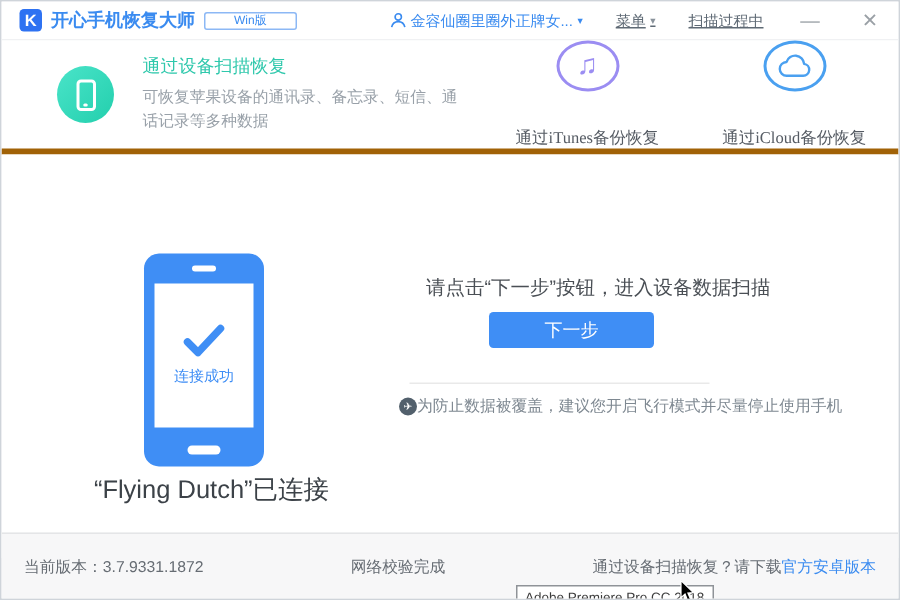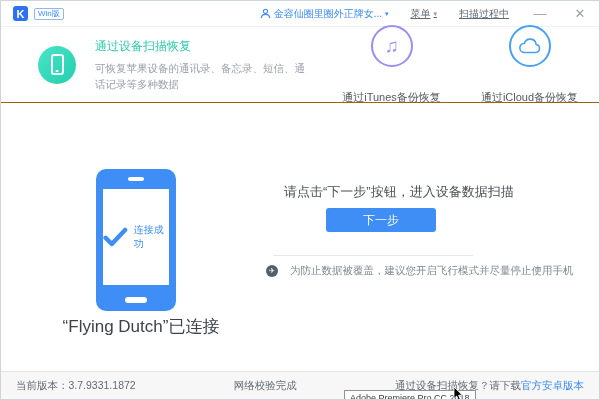--- a/index.html
+++ b/index.html
@@ -4,77 +4,78 @@
 <style>
   * { margin:0; padding:0; box-sizing:border-box; }
   html,body { width:600px; height:400px; }
   body { font-family:"Liberation Sans","DejaVu Sans",sans-serif; overflow:hidden; background:#fff; }
   .window { position:relative; width:600px; height:400px; background:#fff; border:1px solid #cfd4da; overflow:hidden; }
 
   
   .titlebar { height:26px; display:flex; align-items:center; padding:0 10px 0 12px; border-bottom:1px solid #f0f1f3; background:#fff; }
   .logo { width:15px; height:15px; background:#2e72f2; border-radius:3px; color:#fff; font-size:11px; font-weight:bold; display:flex; align-items:center; justify-content:center; }
   .app-title { color:#3a8bf0; font-size:12px; font-weight:bold; margin-left:6px; }
-  .win-badge { margin-left:6px; font-size:8px; color:#3a8bf0; border:1px solid #8cb8f5; border-radius:2px; padding:1px 3px; line-height:1; }
+  .win-badge { margin-left:6px; font-size:8px; color:#3a8bf0; border:1px solid #8cb8f5; border-radius:2px; padding:1px 19px; line-height:1; }
   .tb-right { margin-left:auto; display:flex; align-items:center; gap:22px; }
   .user { display:flex; align-items:center; gap:3px; color:#3a8bf0; font-size:10px; cursor:pointer; }
   .caret { font-size:7px; color:#3a8bf0; }
   .menu-item { color:#5f6a75; font-size:10px; display:flex; align-items:center; gap:3px; cursor:pointer;text-decoration:underline; }
   .menu-item .caret { color:#8a939c; }
   .win-ctl { color:#9aa0a6; font-size:13px; width:18px; text-align:center; cursor:pointer; line-height:1; }
 
   
-  .tabrow { height:76px; display:flex; align-items:center; border-bottom:1px solid #a16207; background:#fff; }
+  .tabrow { height:76px; display:flex; border-bottom:4px solid #a16207; background:#fff;font-family:Liberation Serif, serif; }
   .tab-device { flex:0 0 322px; display:flex; align-items:center; padding-left:37px; gap:19px; }
   .teal-circle { width:38px; height:38px; border-radius:50%; background:linear-gradient(135deg,#4ae4c9,#23cfad); display:flex; align-items:center; justify-content:center; flex:0 0 38px; }
   .phone-glyph { width:13px; height:21px; border:2px solid #fff; border-radius:3px; position:relative; }
   .phone-glyph::after { content:""; position:absolute; left:50%; transform:translateX(-50%); bottom:1px; width:3px; height:2px; background:#fff; border-radius:1px; }
   .tab-device-text .t { color:#2fc8ac; font-size:12px; margin-bottom:5px; }
   .tab-device-text .d { color:#99a1a9; font-size:10.5px; line-height:16px; width:218px; }
   .vdiv { width:1px; height:44px; background:#e7e7e7; }
   .tab-col { flex:0 0 137px; display:flex; flex-direction:column; align-items:center; cursor:pointer; }
   .tab-col:last-child { flex:0 0 139px; }
   .ring { width:42px; height:42px; border-radius:50%; display:flex; align-items:center; justify-content:center; }
   .ring.itunes { border:2px solid #9b8df2; color:#9b8df2; font-size:19px; }
   .ring.icloud { border:2px solid #4aa0f0; }
   .tab-col .lbl { margin-top:23px; font-size:11px; color:#555b63; }
 
   
   .main { position:relative; height:269px; background:#fff; }
   .phone { position:absolute; left:95px; top:66px; width:80px; height:142px; background:#3f8ef5; border-radius:10px; }
   .phone .speaker { position:absolute; top:8px; left:50%; transform:translateX(-50%); width:16px; height:4px; background:#fff; border-radius:2px; }
-  .phone .screen { position:absolute; left:7px; top:20px; width:66px; height:96px; background:#fff; display:flex; flex-direction:row; align-items:center; justify-content:center; gap:6px; }
+  .phone .screen { position:absolute; left:7px; top:20px; width:66px; height:96px; background:#fff; display:flex; flex-direction:column; align-items:center; justify-content:center; gap:6px; }
   .phone .home { position:absolute; bottom:8px; left:50%; transform:translateX(-50%); width:22px; height:6px; background:#fff; border-radius:3px; }
   .conn-status { color:#3f8ef5; font-size:10px; }
   .device-caption { position:absolute; left:40px; top:212px; width:200px; text-align:center; color:#3c4248; font-size:17px; }
 
   .instruction { position:absolute; left:283px; top:80px; color:#4a4f55; font-size:13px; }
   .next-btn { position:absolute; left:325px; top:105px; width:110px; height:24px; background:#3f8ef5; border:none; border-radius:3px; color:#fff; font-size:12px; cursor:pointer; font-family:inherit; }
   .hdiv { position:absolute; left:272px; top:152px; width:200px; height:1px; background:#e9e9e9; }
-  .tip { position:absolute; left:265px; display:flex; align-items:center; gap:12px; }
+  .tip { position:absolute; left:265px; display:flex; align-items:center; gap:0; }
   .tip.t1 { top:161px; } .tip.t2 { top:179px; }
   .tip-ic { width:12px; height:12px; border-radius:50%; background:#52606c; color:#fff; font-size:7px; display:flex; align-items:center; justify-content:center; flex:0 0 12px; }
   .tip-tx { color:#7e8891; font-size:10.5px; }
 
   
-  .footer { position:absolute; left:0; bottom:0; width:100%; height:28px; background:#f7f7f8; border-top:1px solid #e4e5e7; display:flex; align-items:center; padding:0 15px; font-size:10.5px; color:#666c73; }
+  .footer { position:absolute; left:0; bottom:0; width:100%; height:44px; background:#f7f7f8; border-top:1px solid #e4e5e7; display:flex; align-items:center; padding:0 15px; font-size:10.5px; color:#666c73; }
   .foot-mid { flex:1; text-align:center; }
   .android-link { color:#3a8bf0; cursor:pointer; }
 
   
   .tooltip { position:absolute; left:343px; top:389px; background:#fff; border:1px solid #8f9398; color:#3c3c3c; font-size:9px; padding:2px 5px; white-space:nowrap; z-index:10; }
   .cursor { position:absolute; left:452px; top:386px; z-index:11; }
 </style>
 </head>
 <body>
 
 <div class="window">
 
   <div class="titlebar">
     <div class="logo">K</div>
+    <div class="app-title">开心手机恢复大师</div>
     <div class="win-badge">Win版</div>
     <div class="tb-right">
       <div class="user">
         <svg width="11" height="11" viewBox="0 0 12 12" fill="none" stroke="#3a8bf0" stroke-width="1.2">
             <circle cx="6" cy="3.6" r="2.3"></circle>
             <path d="M1.2 11 C1.8 8.2 3.6 7 6 7 C8.4 7 10.2 8.2 10.8 11"></path>
           </svg>
         <span>金容仙圈里圈外正牌女...</span>
         <span class="caret">▾</span>
       </div>

